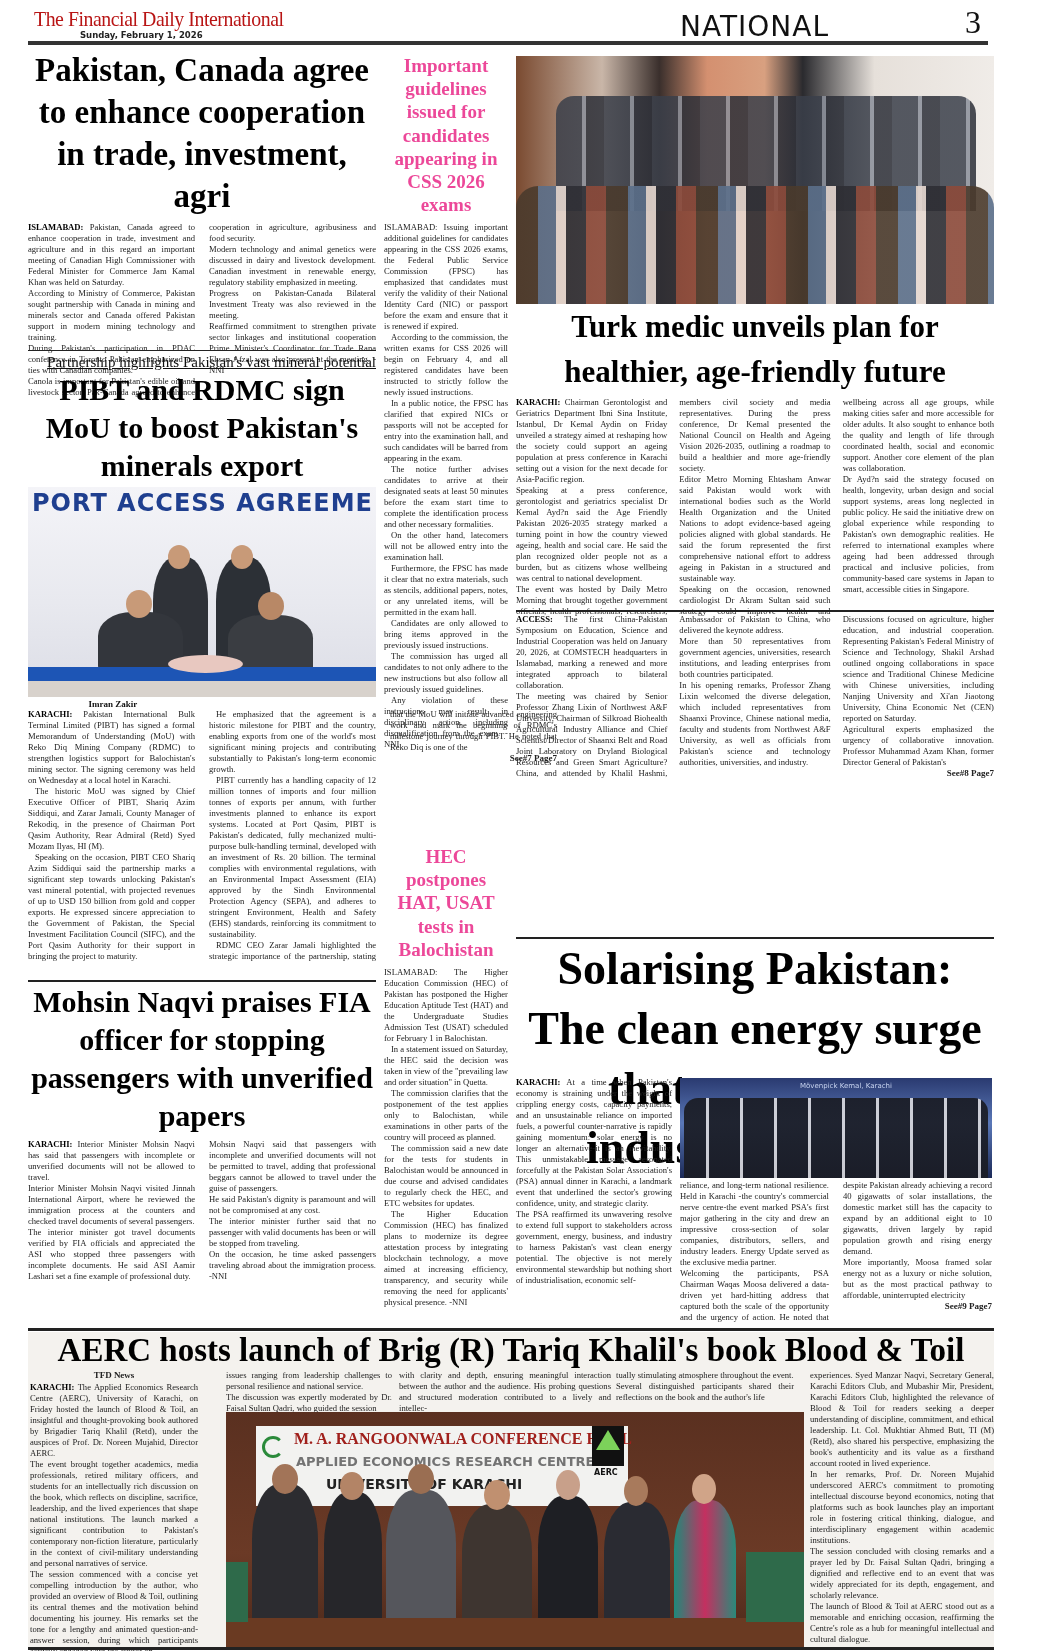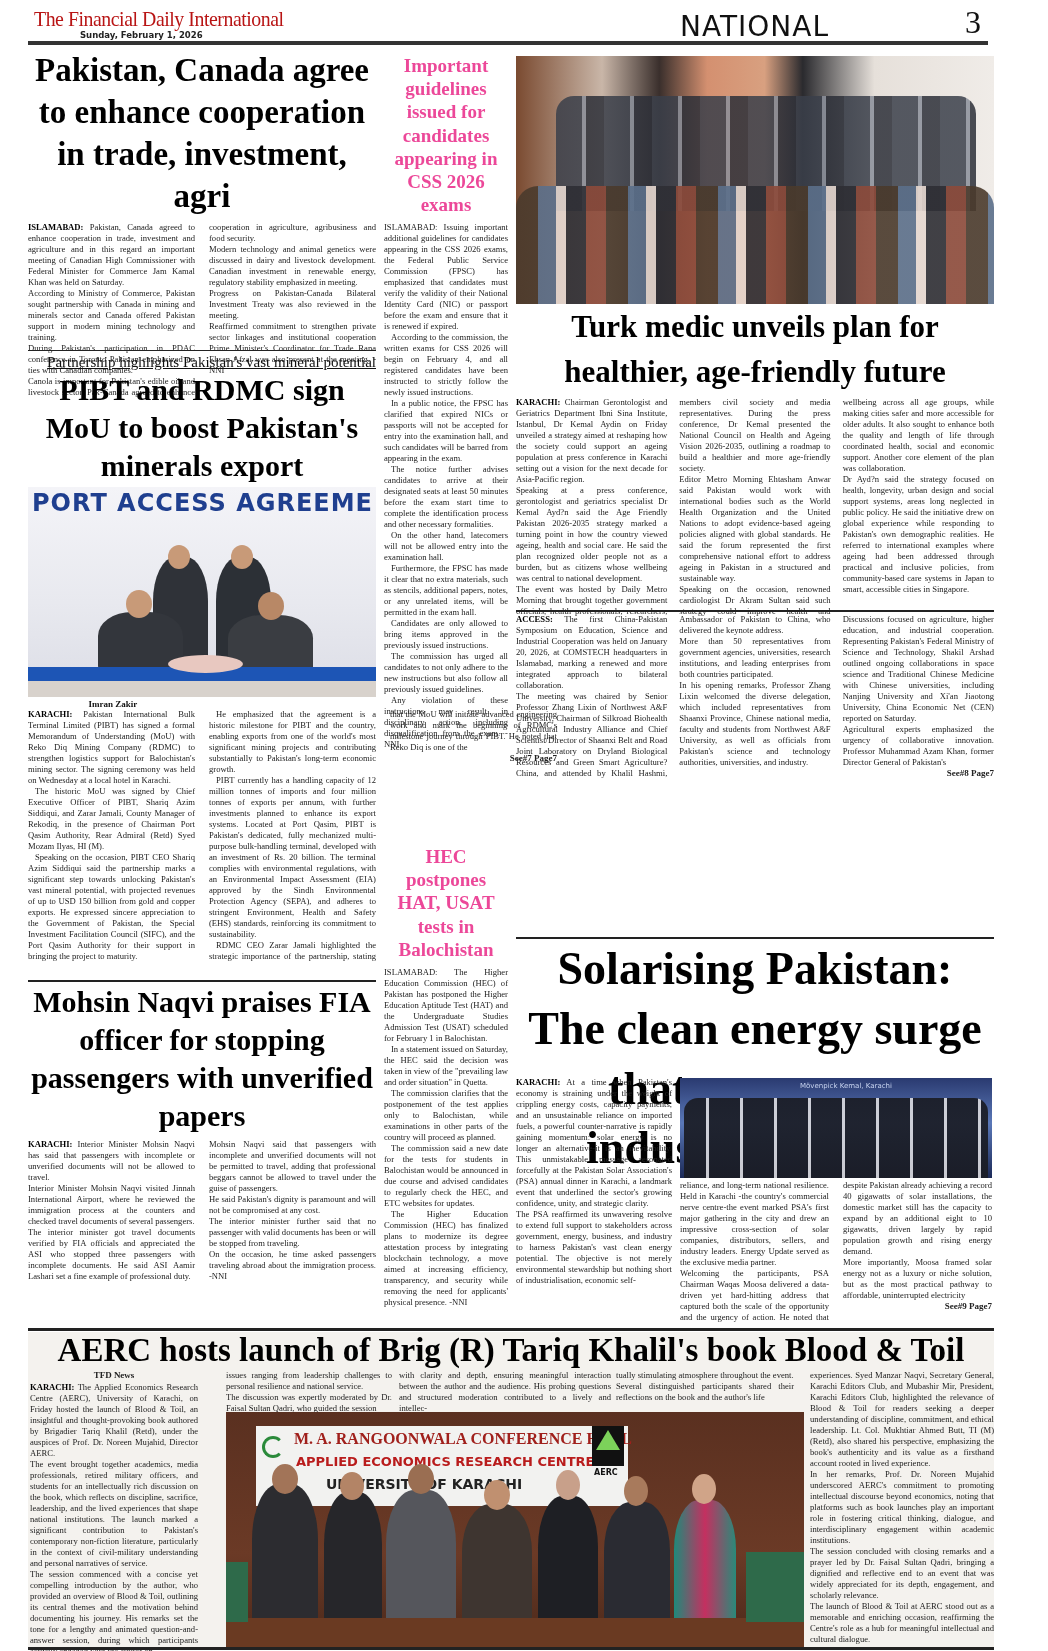--- a/index.html
+++ b/index.html
@@ -195,21 +195,21 @@
 <div class="abs body" style="left:810px; top:1370px; width:184px;">
   <p>experiences. Syed Manzar Naqvi, Secretary General, Karachi Editors Club, and Mubashir Mir, President, Karachi Editors Club, highlighted the relevance of Blood &amp; Toil for readers seeking a deeper understanding of discipline, commitment, and ethical leadership. Lt. Col. Mukhtiar Ahmed Butt, TI (M) (Retd), also shared his perspective, emphasizing the book's authenticity and its value as a firsthand account rooted in lived experience.</p>
   <p>In her remarks, Prof. Dr. Noreen Mujahid underscored AERC's commitment to promoting intellectual discourse beyond economics, noting that platforms such as book launches play an important role in fostering critical thinking, dialogue, and interdisciplinary engagement within academic institutions.</p>
   <p>The session concluded with closing remarks and a prayer led by Dr. Faisal Sultan Qadri, bringing a dignified and reflective end to an event that was widely appreciated for its depth, engagement, and scholarly relevance.</p>
   <p>The launch of Blood &amp; Toil at AERC stood out as a memorable and enriching occasion, reaffirming the Centre's role as a hub for meaningful intellectual and cultural dialogue.</p>
 </div>
 
 <div class="abs photo" style="left:226px; top:1412px; width:578px; height:236px; background:linear-gradient(#5a3020 0%, #6b3a26 60%, #4a281a 100%);">
   <div style="position:absolute; left:30px; top:14px; width:372px; height:80px; background:#f2f2f0;">
     <div style="position:absolute; left:38px; top:4px; font-family:'Liberation Serif', serif; font-weight:bold; font-size:16px; color:#a0201c; white-space:nowrap;">M. A. RANGOONWALA CONFERENCE HALL</div>
-    <div style="position:absolute; left:40px; top:28px; font-family:'DejaVu Sans', sans-serif; font-weight:bold; font-size:13px; color:#b91c1c; white-space:nowrap;">APPLIED ECONOMICS RESEARCH CENTRE</div>
+    <div style="position:absolute; left:40px; top:28px; font-family:'DejaVu Sans', sans-serif; font-weight:bold; font-size:13px; color:#737373; white-space:nowrap;">APPLIED ECONOMICS RESEARCH CENTRE</div>
     <div style="position:absolute; left:70px; top:50px; font-family:'DejaVu Sans', sans-serif; font-weight:bold; font-size:14px; color:#222; white-space:nowrap;">UNIVERSITY OF KARACHI</div>
     <div style="position:absolute; left:6px; top:10px; width:22px; height:22px; border-radius:50%; border:3px solid #2a8a3a; border-right-color:transparent;"></div>
   </div>
   <div style="position:absolute; left:366px; top:14px; width:32px; height:40px; background:#111;">
     <div style="position:absolute; left:4px; top:4px; width:0; height:0; border-left:12px solid transparent; border-right:12px solid transparent; border-bottom:20px solid #7cd25a;"></div>
   </div>
   <div style="position:absolute; left:366px; top:56px; font-family:'DejaVu Sans', sans-serif; font-weight:bold; font-size:8px; color:#111; background:#f2f2f0; padding:0 2px;">AERC</div>
 
   <div class="person" style="left:26px; top:72px; width:66px; height:140px; background:#2c2c30;"></div>
   <div class="head" style="left:46px; top:52px; width:26px; height:30px; background:#a27458;"></div>

